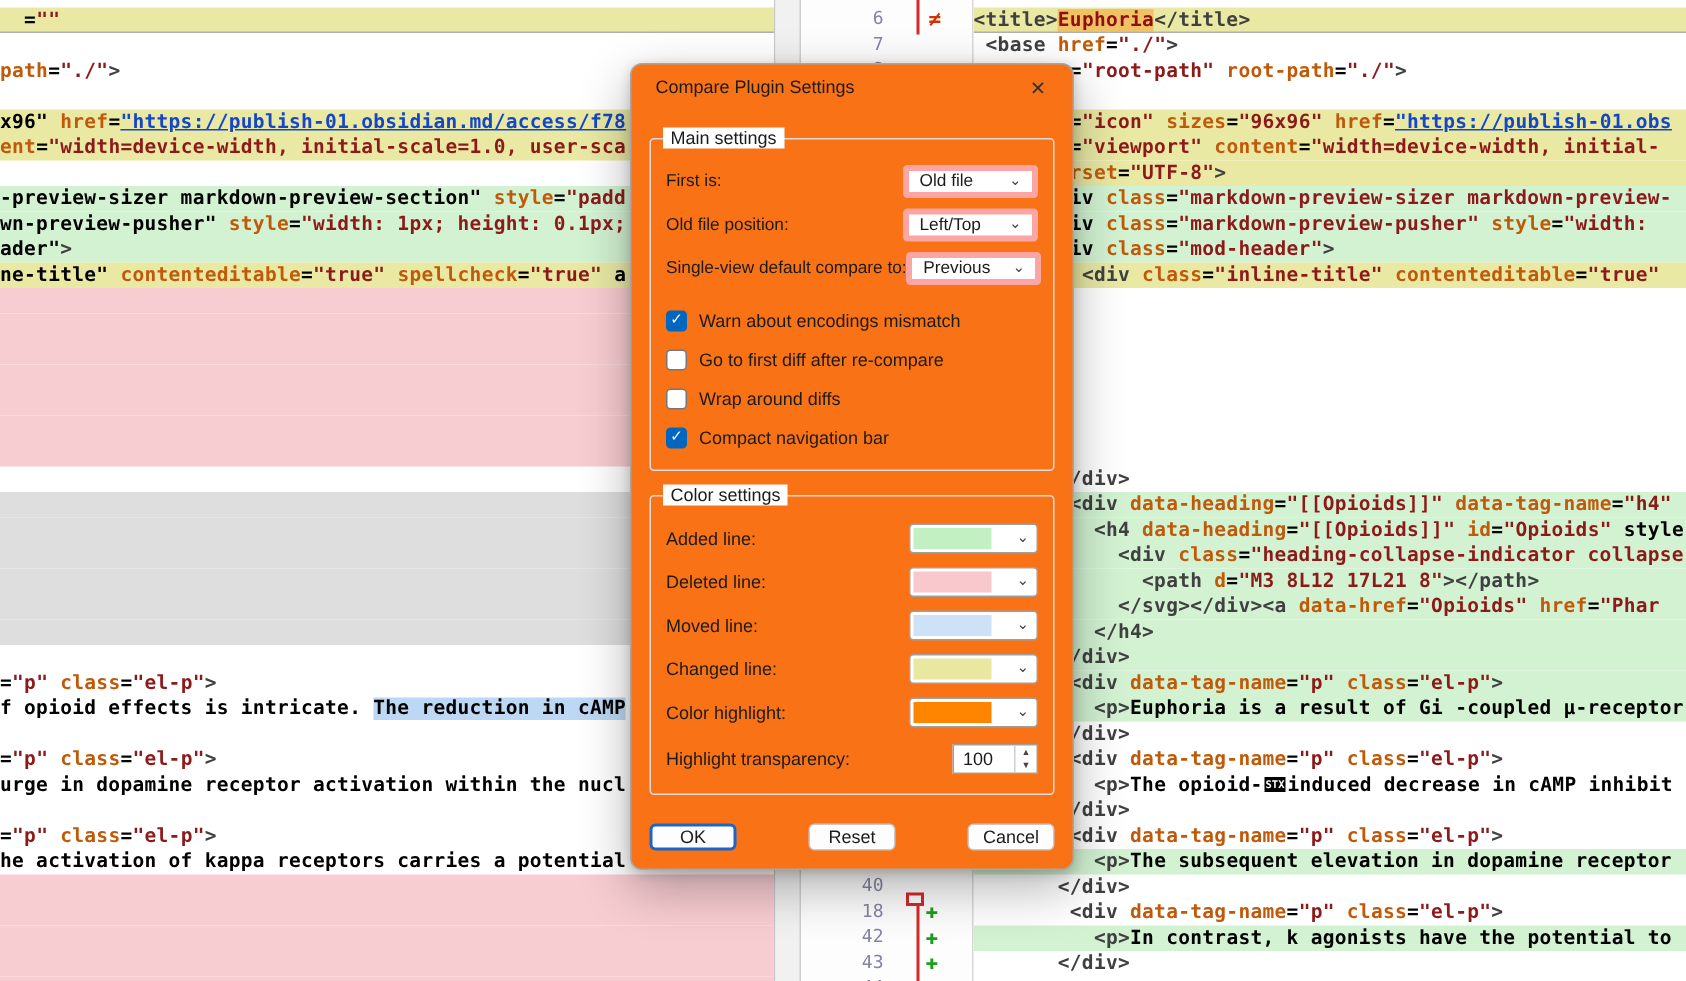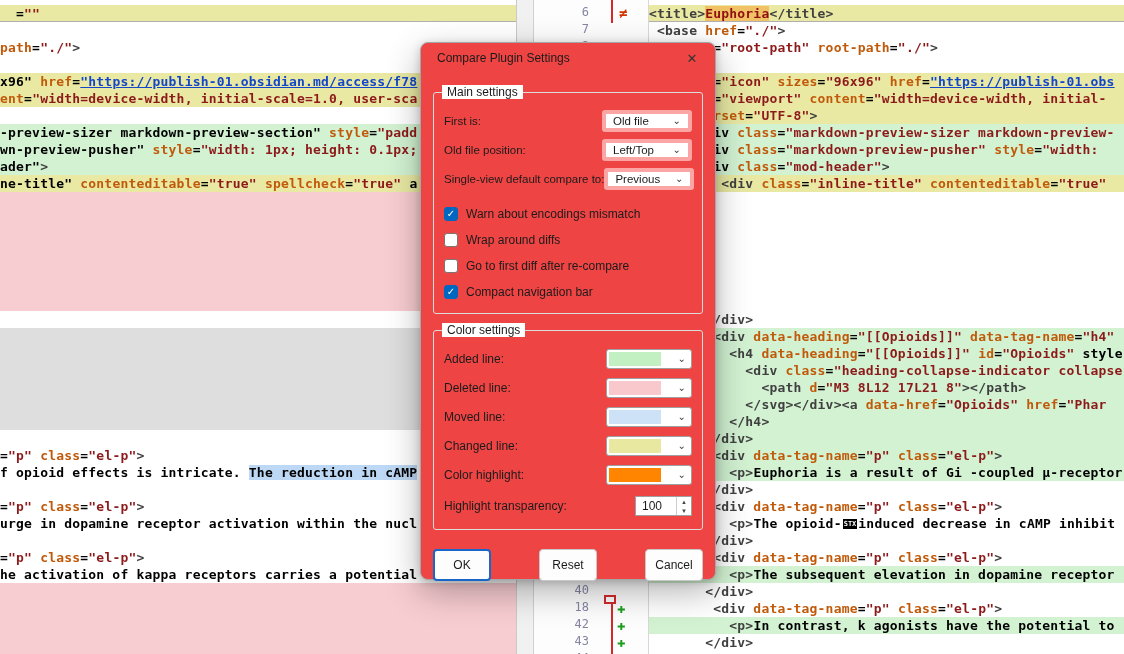--- a/index.html
+++ b/index.html
@@ -32,21 +32,21 @@
   .grow{height:17px;line-height:17px;text-align:right;padding-right:9px;color:#8585a3;font:12px "DejaVu Sans Mono",monospace;}
   .markercol{position:absolute;left:598px;top:0;bottom:0;width:50px;background:#fdfdfd;overflow:hidden;}
   .vline{position:absolute;left:13px;width:2px;background:#d42a2a;}
   .vl-top{top:0;height:23px;}
   .vl-bottom{top:599px;height:55px;}
   .tick{position:absolute;left:6px;top:595px;width:12px;height:9px;border:2px solid #d42a2a;background:#fff;box-sizing:border-box;}
   .mk-ne{position:absolute;left:21px;width:16px;height:17px;color:#d23300;font:bold 14px/17px "DejaVu Sans Mono",monospace;}
   .mk-plus{position:absolute;left:19px;width:15px;height:15px;color:#1d9e1d;font:bold 14px/15px "DejaVu Sans Mono",monospace;}
 
   
-  .dialog{position:absolute;left:420px;top:42px;width:296px;height:538px;background:#ef4444;border:1px solid #a6a6a6;border-radius:8px;box-shadow:0 12px 34px rgba(0,0,0,.30),0 2px 8px rgba(0,0,0,.18);font-family:"Liberation Sans",sans-serif;font-size:12px;color:#1b1b1b;box-sizing:border-box;z-index:10;}
+  .dialog{position:absolute;left:420px;top:42px;width:296px;height:538px;background:#f97316;border:1px solid #a6a6a6;border-radius:8px;box-shadow:0 12px 34px rgba(0,0,0,.30),0 2px 8px rgba(0,0,0,.18);font-family:"Liberation Sans",sans-serif;font-size:12px;color:#1b1b1b;box-sizing:border-box;z-index:10;}
   .dlg-title{height:30px;display:flex;align-items:center;padding-left:16px;font-size:12px;}
   .dlg-close{position:absolute;right:1px;top:1px;width:44px;height:29px;display:flex;align-items:center;justify-content:center;font-size:13px;color:#333;cursor:default;border-top-right-radius:8px;}
   .fieldset{position:relative;border:1px solid #dcdcdc;border-radius:3px;padding:13px 10px 8px;}
   .fs1{margin:19px 12px 0;}
   .fs2{margin:16px 12px 0;}
   .legend{position:absolute;top:-8px;left:8px;background:#fff;padding:0 5px;font-size:12px;}
   .dd-row{display:flex;align-items:center;justify-content:space-between;height:29px;}
   .dd-label{font-size:11.5px;white-space:nowrap;}
   .dropdown{flex:none;width:90px;height:22px;border:4px solid #fca5a5;border-radius:3px;background:#fff;display:flex;align-items:center;justify-content:space-between;padding:0 7px;box-sizing:border-box;font-size:11.5px;}
   .chev{font-size:10px;color:#404040;margin-left:4px;line-height:1;}
@@ -61,21 +61,21 @@
   .colorbox{flex:none;width:86px;height:20px;border:1px solid #9f9f9f;border-radius:3px;background:#fff;display:flex;align-items:center;padding:2px 5px 2px 2px;box-sizing:border-box;}
   .swatch{width:52px;height:14px;}
   .colorbox .chev{margin-left:auto;}
   .tr-row{display:flex;align-items:center;justify-content:space-between;height:30px;margin-top:2px;}
   .tr-label{font-size:12px;white-space:nowrap;}
   .spinbox{flex:none;width:57px;height:20px;border:1px solid #9f9f9f;background:#fff;display:flex;align-items:stretch;box-sizing:border-box;}
   .spin-val{flex:1;display:flex;align-items:center;padding-left:6px;font-size:12px;}
   .spin-btns{width:14px;border-left:1px solid #cfcfcf;display:flex;flex-direction:column;}
   .spin-b{flex:1;font-size:6px;color:#444;display:flex;align-items:center;justify-content:center;line-height:1;}
   .btn-row{display:flex;justify-content:space-between;margin:19px 12px 0;}
-  .btn{width:58px;height:32px;border:1px solid #c8c8c8;border-radius:4px;background:#fdfdfd;font-size:12px;display:flex;align-items:center;justify-content:center;box-sizing:border-box;font-family:"Liberation Sans",sans-serif;color:#1b1b1b;}
+  .btn{width:58px;height:18px;border:1px solid #c8c8c8;border-radius:4px;background:#fdfdfd;font-size:12px;display:flex;align-items:center;justify-content:center;box-sizing:border-box;font-family:"Liberation Sans",sans-serif;color:#1b1b1b;}
   .btn-ok{border:2px solid #1a66c8;}
 </style>
 </head>
 <body>
 
 <div class="screen">
 
   <div class="pane pane-left" id="pane-left">
       <div class="row bg-c bb"><span class="tp">  =</span><span class="ts">""</span></div>
       <div class="row bg-w"></div>
@@ -243,25 +243,25 @@
             </div>
           </div>
         </div>
       <div id="cb-rows">
           <div class="cb-row cb-first">
             <div class="cb on">✓</div>
             <span class="cb-label">Warn about encodings mismatch</span>
           </div>
           <div class="cb-row">
             <div class="cb off"></div>
-            <span class="cb-label">Wrap around diffs</span>
+            <span class="cb-label">Go to first diff after re-compare</span>
           </div>
           <div class="cb-row">
             <div class="cb off"></div>
-            <span class="cb-label">Go to first diff after re-compare</span>
+            <span class="cb-label">Wrap around diffs</span>
           </div>
           <div class="cb-row">
             <div class="cb on">✓</div>
             <span class="cb-label">Compact navigation bar</span>
           </div>
         </div>
     </div>
 
     <div class="fieldset fs2">
       <span class="legend">Color settings</span>

